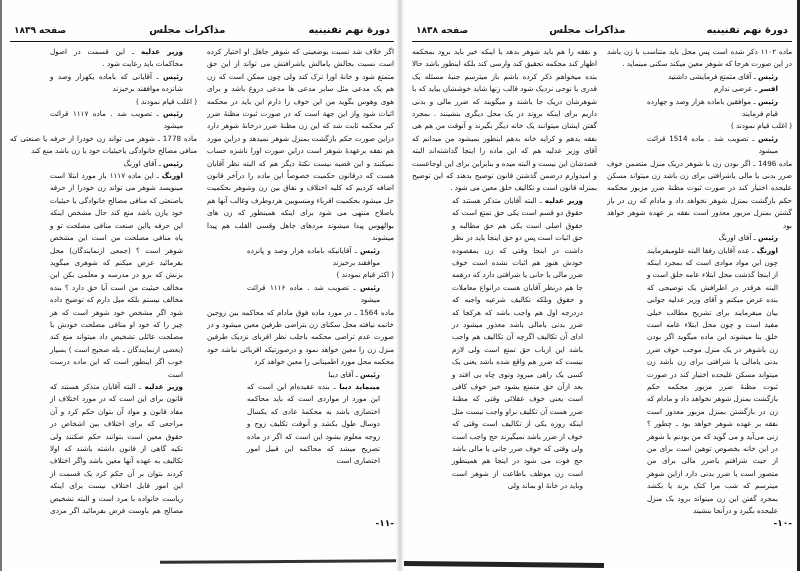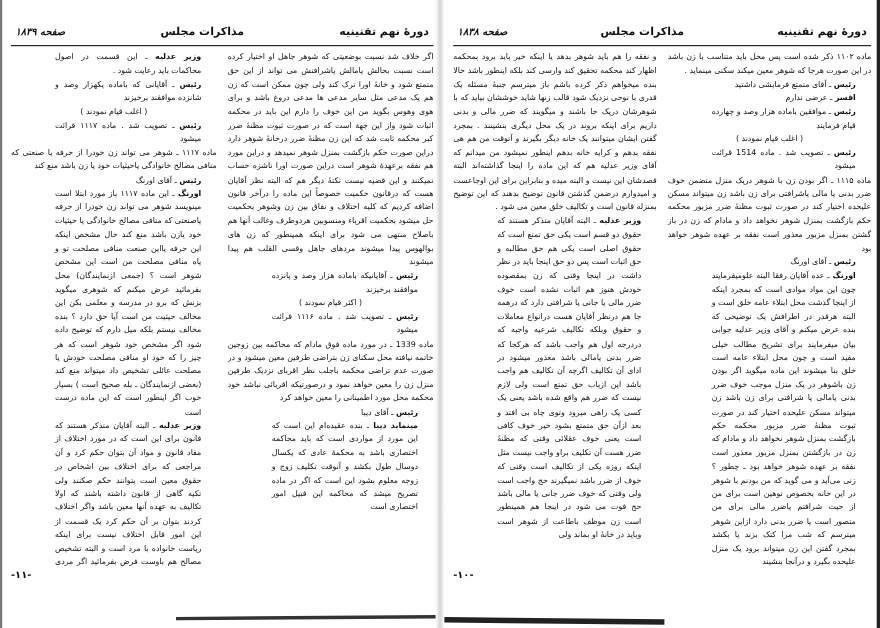--- a/index.html
+++ b/index.html
@@ -40,71 +40,71 @@
   .header {
     direction: rtl;
     display: flex; justify-content: space-between; align-items: baseline;
     font-size: 10px; font-weight: bold;
     padding: 0 4px 3px 4px;
     border-bottom: 1.5px solid #111;
     height: 14px;
   }
   .header .session { font-size: 10px; }
   .header .title { font-size: 10px; font-weight: bold; }
-  .header .pagenum { font-size: 9px; font-style: italic; }
+  .header .pagenum { font-size: 9px; }
 
   .columns {
     direction: rtl;
     display: flex; flex-direction: row;
     gap: 10px;
     margin-top: 4px;
     height: 470px;
   }
   .col {
     flex: 1 1 0;
     direction: rtl; text-align: justify;
     font-size: 7.2px; line-height: 12.4px;
     overflow: hidden;
   }
   .col p { margin: 0; }
   .col .speaker { font-weight: bold; }
-  .col .center { text-align: center; }
+  .col .center { text-align: right; }
   .col .indent { padding-right: 14px; margin-left: 40px; }
 
   .footer {
-    text-align: left; font-size: 9px; font-weight: bold; margin-top: 2px;
+    text-align: right; font-size: 9px; font-weight: bold; margin-top: 2px;
   }
 </style>
 </head>
 <body>
 
 <div class="spread">
 
   <div class="page left">
     <div class="header">
       <span class="session">دورهٔ نهم تقنینیه</span>
       <span class="title">مذاکرات مجلس</span>
       <span class="pagenum">صفحه ۱۸۳۹</span>
     </div>
     <div class="columns">
       <div class="col">
           <p>اگر خلاف شد نسبت بوضعیتی که شوهر جاهل او اختیار کرده است نسبت بحالش یامالش یاشرافتش می تواند از این حق متمتع شود و خانهٔ اورا ترک کند ولی چون ممکن است که زن هم یک مدعی مثل سایر مدعی ها مدعی دروغ باشد و برای هوی وهوس بگوید من این خوف را دارم این باید در محکمه اثبات شود واز این جهة است که در صورت ثبوت مظنهٔ ضرر کبر محکمه ثابت شد که این زن مظنهٔ ضرر درخانهٔ شوهر دارد دراین صورت حکم بازگشت بمنزل شوهر نمیدهد و دراین مورد هم نفقه برعهدهٔ شوهر است دراین صورت اورا ناشزه حساب نمیکنند و این قضیه نیست نکتهٔ دیگر هم که البته نظر آقایان هست که درقانون حکمیت خصوصاً این ماده را درآخر قانون اضافه کردیم که کلیه اختلاف و نفاق بین زن وشوهر بحکمیت حل میشود بحکمیت اقرباء ومنسوبین هردوطرف وغالب آنها هم باصلاح منتهی می شود برای اینکه همینطور که زن های بوالهوس پیدا میشوند مردهای جاهل وقسی القلب هم پیدا میشوند</p>
           <p class="indent"><span class="speaker">رئیس</span><span> ـ </span><span>آقایانیکه باماده هزار وصد و پانزده موافقند برخیزند</span></p>
           <p class="center">( اکثر قیام نمودند )</p>
           <p class="indent"><span class="speaker">رئیس</span><span> ـ </span><span>تصویب شد . ماده ۱۱۱۶ قرائت میشود</span></p>
-          <p>ماده 1339 ـ در مورد ماده فوق مادام که محاکمه بین زوجین خاتمه نیافته محل سکنای زن بتراضی طرفین معین میشود و در صورت عدم تراضی محکمه باجلب نظر اقربای نزدیک طرفین منزل زن را معین خواهد نمود و درصورتیکه اقربائی نباشد خود محکمه محل مورد اطمینانی را معین خواهد کرد</p>
+          <p>ماده 1564 ـ در مورد ماده فوق مادام که محاکمه بین زوجین خاتمه نیافته محل سکنای زن بتراضی طرفین معین میشود و در صورت عدم تراضی محکمه باجلب نظر اقربای نزدیک طرفین منزل زن را معین خواهد نمود و درصورتیکه اقربائی نباشد خود محکمه محل مورد اطمینانی را معین خواهد کرد</p>
           <p class="indent"><span class="speaker">رئیس</span><span> ـ </span><span>آقای دیبا</span></p>
           <p class="indent"><span class="speaker">مینماید دیبا</span><span> ـ </span><span>بنده عقیده‌ام این است که این مورد از مواردی است که باید محاکمه اختصاری باشد به محکمهٔ عادی که یکسال دوسال طول بکشد و آنوقت تکلیف زوج و زوجه معلوم بشود این است که اگر در ماده تصریح میشد که محاکمه این قبیل امور اختصاری است</span></p>
         </div>
       <div class="col">
           <p class="indent"><span class="speaker">وزیر عدلیه</span><span> ـ </span><span>این قسمت در اصول محاکمات باید رعایت شود .</span></p>
           <p class="indent"><span class="speaker">رئیس</span><span> ـ </span><span>آقایانی که باماده یکهزار وصد و شانزده موافقند برخیزند</span></p>
           <p class="center">( اغلب قیام نمودند )</p>
           <p class="indent"><span class="speaker">رئیس</span><span> ـ </span><span>تصویب شد . ماده ۱۱۱۷ قرائت میشود</span></p>
-          <p>ماده ۱۱۱۷ ـ شوهر می تواند زن خودرا از حرفه یا صنعتی که منافی مصالح خانوادگی یاحیثیات خود یا زن باشد منع کند</p>
+          <p>ماده 1778 ـ شوهر می تواند زن خودرا از حرفه یا صنعتی که منافی مصالح خانوادگی یاحیثیات خود یا زن باشد منع کند</p>
           <p class="indent"><span class="speaker">رئیس</span><span> ـ </span><span>آقای اورنگ</span></p>
           <p class="indent"><span class="speaker">اورنگ</span><span> ـ </span><span>این ماده ۱۱۱۷ باز مورد ابتلا است مینویسد شوهر می تواند زن خودرا از حرفه یاصنعتی که منافی مصالح خانوادگی یا حیثیات خود یازن باشد منع کند حال مشخص اینکه این حرفه یااین صنعت منافی مصلحت تو و یاه منافی مصلحت من است این مشخص شوهر است ؟ (جمعی ازنمایندگان) محل بفرمائید عرض میکنم که شوهری میگوید بزنش که برو در مدرسه و معلمی بکن این مخالف حیثیت من است آیا حق دارد ؟ بنده مخالف نیستم بلکه میل دارم که توضیح داده شود اگر مشخص خود شوهر است که هر چیز را که خود او منافی مصلحت خودش یا مصلحت عائلی تشخیص داد میتواند منع کند (بعضی ازنمایندگان ـ بله صحیح است ) بسیار خوب اگر اینطور است که این ماده درست است</span></p>
           <p class="indent"><span class="speaker">وزیر عدلیه</span><span> ـ </span><span>البته آقایان متذکر هستند که قانون برای این است که در مورد اختلاف از مفاد قانون و مواد آن بتوان حکم کرد و آن مراجعی که برای اختلاف بین اشخاص در حقوق معین است بتوانند حکم صکنند ولی تکیه گاهی از قانون داشته باشند که اولا تکالیف به عهده آنها معین باشد واگر اختلاف کردند بتوان بر آن حکم کرد یک قسمت از این امور قابل اختلاف نیست برای اینکه ریاست خانواده با مرد است و البته تشخیص مصالح هم باوست فرض بفرمائید اگر مردی خواست زن خود را در هرکاری اگرچه کار بسیار شریفی هم باشد منع کند بهتر بود</span></p>
         </div>
     </div>
     <div class="footer">-۱۱-</div>
   </div>
 
   <div class="page right">
     <div class="header">
@@ -113,21 +113,21 @@
       <span class="pagenum">صفحه ۱۸۳۸</span>
     </div>
     <div class="columns">
       <div class="col">
           <p>ماده ۱۱۰۲ ذکر شده است پس محل باید متناسب با زن باشد در این صورت هرجا که شوهر معین میکند سکنی مینماید .</p>
           <p class="indent"><span class="speaker">رئیس</span><span> ـ </span><span>آقای متمتع فرمایشی داشتید</span></p>
           <p class="indent"><span class="speaker">افسر</span><span> ـ </span><span>عرضی ندارم</span></p>
           <p class="indent"><span class="speaker">رئیس</span><span> ـ </span><span>موافقین باماده هزار وصد و چهارده قیام فرمایند</span></p>
           <p class="center">( اغلب قیام نمودند )</p>
           <p class="indent"><span class="speaker">رئیس</span><span> ـ </span><span>تصویب شد . ماده 1514 قرائت میشود</span></p>
-          <p>ماده ۱۱۱۵ ـ اگر بودن زن با شوهر دریک منزل متضمن خوف ضرر بدنی یا مالی یاشرافتی برای زن باشد زن میتواند مسکن علیحده اختیار کند در صورت ثبوت مظنهٔ ضرر مزبور محکمه حکم بازگشت بمنزل شوهر نخواهد داد و مادام که زن در باز گشتن بمنزل مزبور معذور است نفقه بر عهده شوهر خواهد بود</p>
+          <p>ماده 1496 ـ اگر بودن زن با شوهر دریک منزل متضمن خوف ضرر بدنی یا مالی یاشرافتی برای زن باشد زن میتواند مسکن علیحده اختیار کند در صورت ثبوت مظنهٔ ضرر مزبور محکمه حکم بازگشت بمنزل شوهر نخواهد داد و مادام که زن در باز گشتن بمنزل مزبور معذور است نفقه بر عهده شوهر خواهد بود</p>
           <p class="indent"><span class="speaker">رئیس</span><span> ـ </span><span>آقای اورنگ</span></p>
           <p class="indent"><span class="speaker">اورنگ</span><span> ـ </span><span>عده آقایان رفقا البته علومیفرمایند چون این مواد موادی است که بمجرد اینکه از اینجا گذشت محل ابتلاء عامه خلق است و البته هرقدر در اطرافش یک توضیحی که بنده عرض میکنم و آقای وزیر عدلیه جوابی بیان میفرمایند برای تشریح مطالب خیلی مفید است و چون محل ابتلاء عامه است خلق بنا میشوند این ماده میگوید اگر بودن زن باشوهر در یک منزل موجب خوف ضرر بدنی یامالی یا شرافتی برای زن باشد زن میتواند مسکن علیحده اختیار کند در صورت ثبوت مظنهٔ ضرر مزبور محکمه حکم بازگشت بمنزل شوهر نخواهد داد و مادام که زن در بازگشتن بمنزل مزبور معذور است نفقه بر عهده شوهر خواهد بود ـ چطور ؟ زنی می‌آید و می گوید که من بودنم با شوهر در این خانه بخصوص توهین است برای من از حیث شرافتم یاضرر مالی برای من متصور است یا ضرر بدنی دارد ازاین شوهر میترسم که شب مرا کتک بزند یا بکشد بمجرد گفتن این زن میتواند برود یک منزل علیحده بگیرد و درآنجا بنشیند</span></p>
         </div>
       <div class="col">
           <p>و نفقه را هم باید شوهر بدهد یا اینکه خیر باید برود بمحکمه اظهار کند محکمه تحقیق کند وارسی کند بلکه اینطور باشد حالا بنده میخواهم ذکر کرده باشم باز میترسم جنبهٔ مسئله یک قدری با نوحی نزدیک شود قالب زنها شاید خوششان بیاید که با شوهرشان دریک جا باشند و میگویند که ضرر مالی و بدنی داریم برای اینکه بروند در یک محل دیگری بنشینند . بمجرد گفتن ایشان میتوانند یک خانه دیگر بگیرند و آنوقت من هم هی نفقه بدهم و کرایه خانه بدهم اینطور نمیشود من میدانم که آقای وزیر عدلیه هم که این ماده را اینجا گذاشته‌اند البته قصدشان این نیست و البته میده و بنابراین برای این اوجاعست و امیدوارم درضمن گذشتن قانون توضیح بدهند که این توضیح بمنزله قانون است و تکالیف خلق معین می شود .</p>
           <p class="indent"><span class="speaker">وزیر عدلیه</span><span> ـ </span><span>البته آقایان متذکر هستند که حقوق دو قسم است یکی حق تمتع است که حقوق اصلی است یکی هم حق مطالبه و حق اثبات است پس دو حق اینجا باید در نظر داشت در اینجا وقتی که زن بمقصوده خودش هنوز هم اثبات نشده است خوف ضرر مالی یا جانی یا شرافتی دارد که درهمه جا هم درنظر آقایان هست درانواع معاملات و حقوق وبلکه تکالیف شرعیه واجبه که دردرجه اول هم واجب باشد که هرکجا که ضرر بدنی یامالی باشد معذور میشود در ادای آن تکالیف اگرچه آن تکالیف هم واجب باشد این ازباب حق تمتع است ولی لازم نیست که ضرر هم واقع شده باشد یعنی یک کسی یک راهی میرود وتوی چاه بی افتد و بعد ازآن حق متمتع بشود خیر خوف کافی است یعنی خوف عقلائی وقتی که مظنهٔ ضرر هست آن تکلیف براو واجب نیست مثل اینکه روزه یکی از تکالیف است وقتی که خوف از ضرر باشد نمیگیرند حج واجب است ولی وقتی که خوف ضرر جانی یا مالی باشد حج فوت می شود در اینجا هم همینطور است زن موظف باطاعت از شوهر است وباید در خانهٔ او بماند ولی</span></p>
         </div>
     </div>
     <div class="footer">-۱۰-</div>
   </div>

